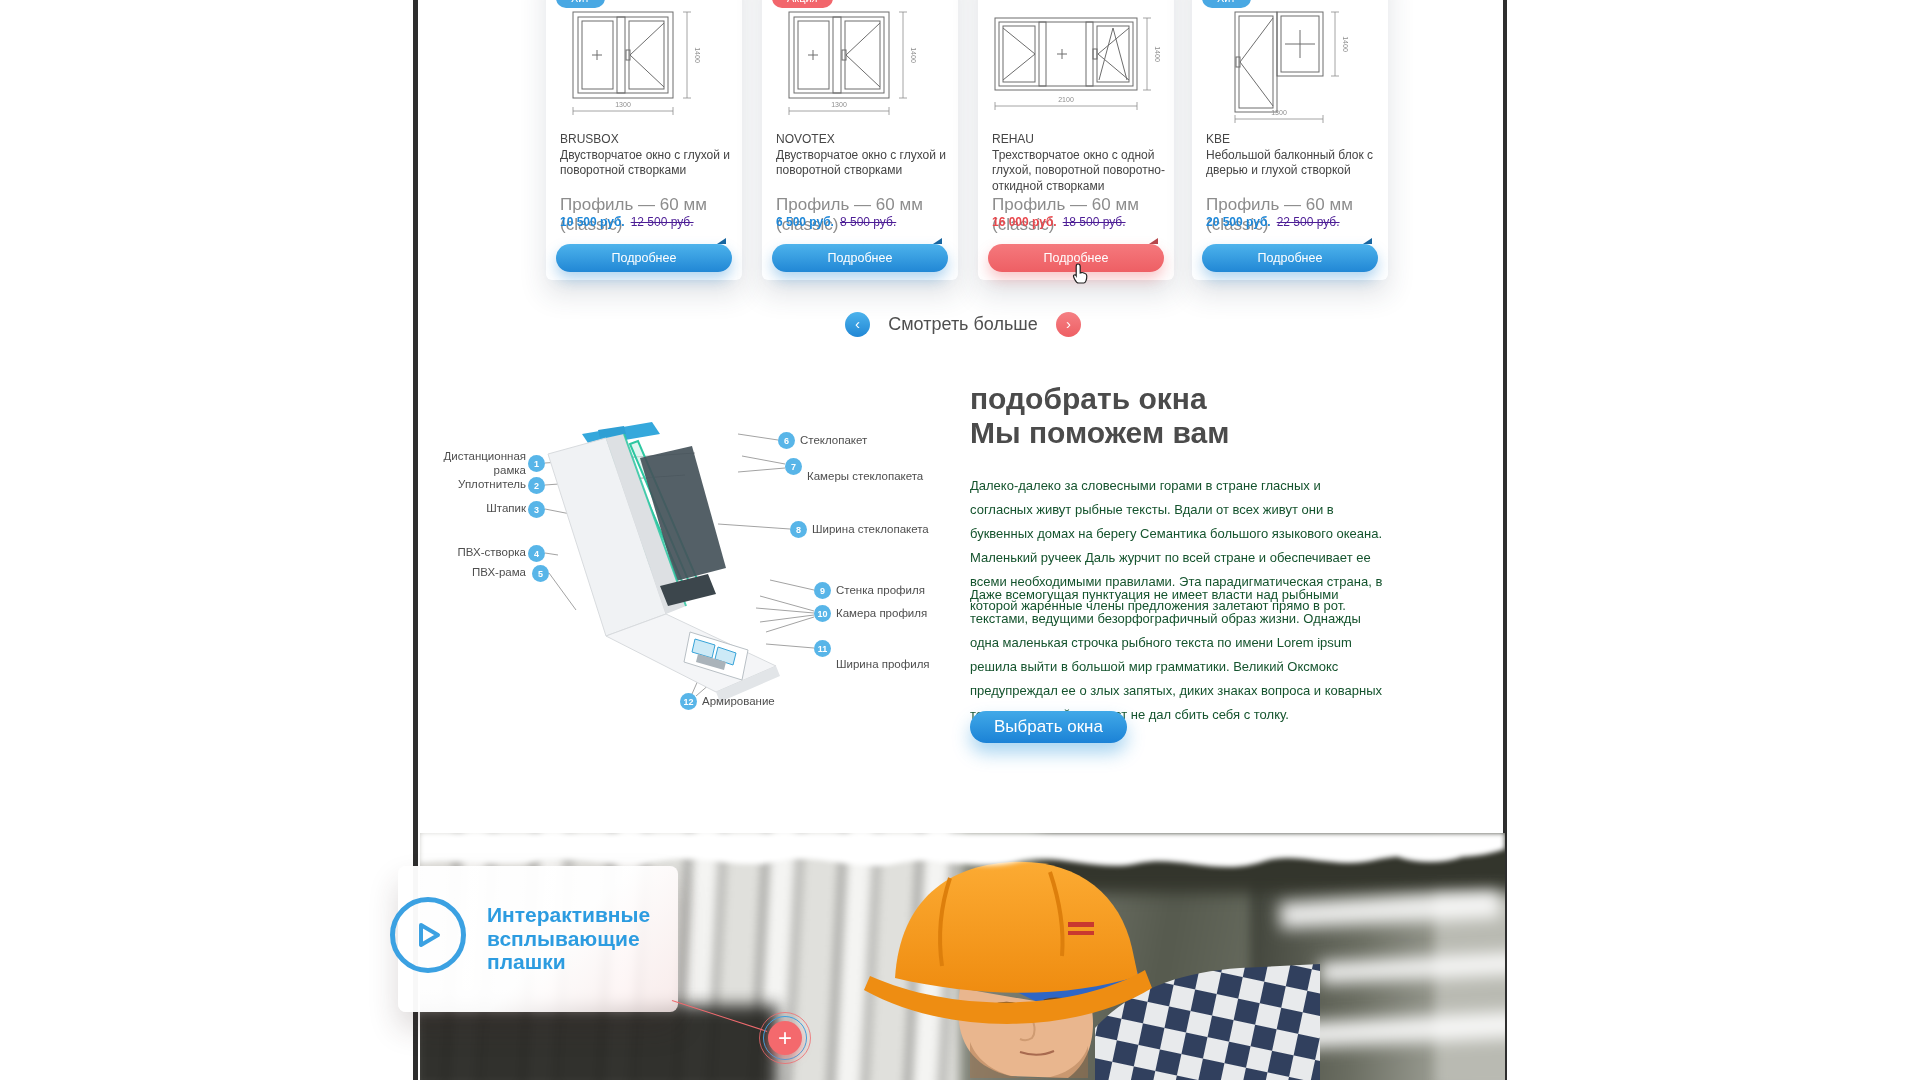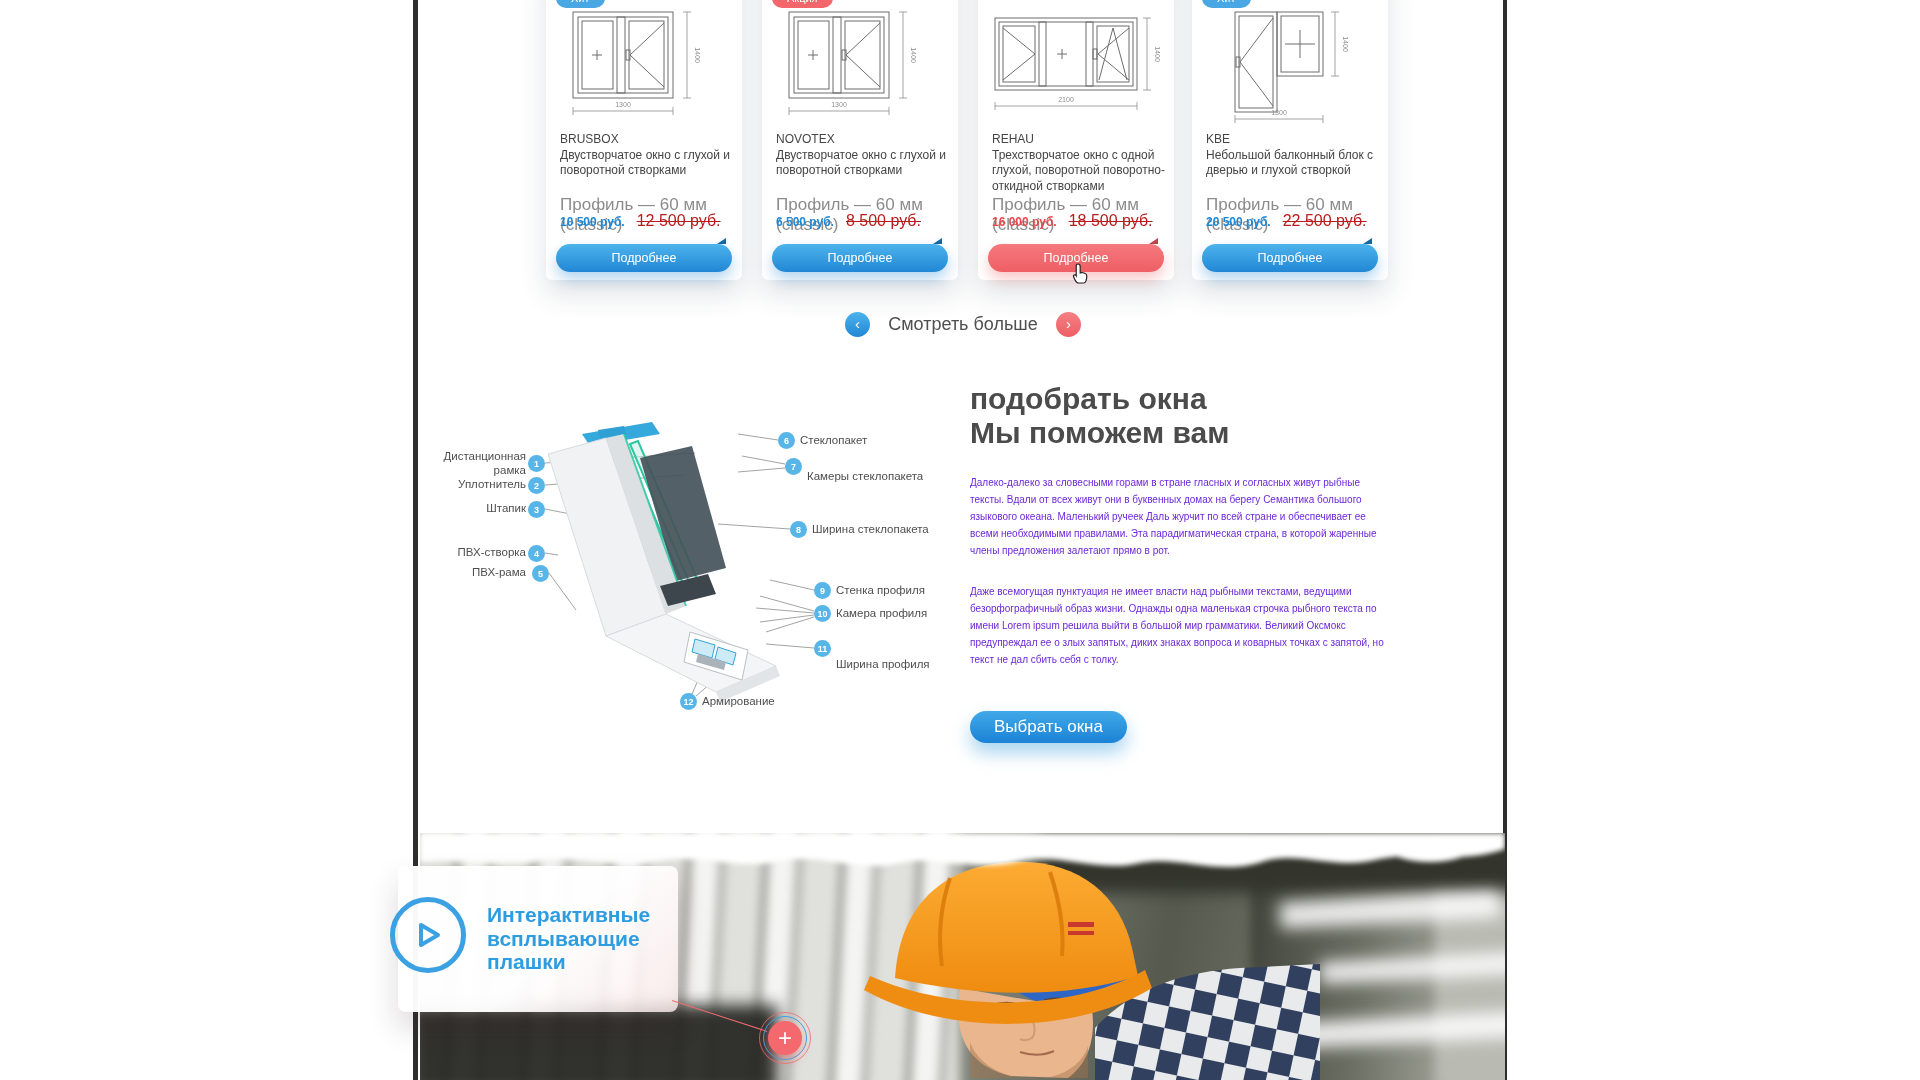--- a/index.html
+++ b/index.html
@@ -19,39 +19,39 @@
   .badge.red{background:#f2666c;}
   .draw{position:absolute;top:46px;left:50%;transform:translateX(-50%);}
   .draw line,.draw rect,.draw path,.draw polyline{stroke:#6d6d6d;stroke-width:1;fill:none;}
   .draw .dim{stroke:#8e8e8e;stroke-width:.8;}
   .draw text{font-family:"Liberation Sans","DejaVu Sans",sans-serif;font-size:7px;fill:#8e8e8e;stroke:none;}
   .card-info{position:absolute;top:170px;left:14px;right:8px;font-size:12px;line-height:15.5px;color:#454545;}
   .card-profile{position:absolute;top:233px;left:14px;font-size:17px;color:#8c8c8c;}
   .card-prices{position:absolute;top:250px;left:14px;right:8px;white-space:nowrap;}
   .price{font-size:12px;font-weight:bold;color:#1d87d8;}
   .price.red{color:#e8474c;}
-  .old-price{font-size:16px;color:#b91c1c;text-decoration:line-through;margin-left:12px;}
+  .old-price{font-size:12px;color:#4c1d95;text-decoration:line-through;margin-left:6px;}
   .card-btn{position:absolute;left:10px;right:10px;bottom:8px;height:28px;border-radius:14px;
             display:flex;align-items:center;justify-content:center;color:#fff;font-size:12.5px;cursor:pointer;}
   .card-btn.blue{background:linear-gradient(180deg,#4db3ec,#2187d5);box-shadow:0 7px 14px rgba(33,135,213,.35);}
   .card-btn.red{background:linear-gradient(180deg,#f5797d,#ee5f64);box-shadow:0 7px 14px rgba(238,95,100,.35);}
   .fold{position:absolute;right:6px;top:-6px;width:0;height:0;border-left:9px solid transparent;border-bottom:6px solid #17659f;}
   .card-btn.red .fold{border-bottom-color:#b5464b;}
 
   
   #carousel{position:absolute;left:845px;top:312px;width:236px;display:flex;align-items:center;justify-content:space-between;}
   .nav-circle{width:25px;height:25px;border-radius:50%;display:flex;align-items:center;justify-content:center;
               color:#fff;font-size:15px;line-height:1;cursor:pointer;padding-bottom:2px;box-sizing:border-box;}
   .nav-circle.blue{background:linear-gradient(180deg,#4db3ec,#2187d5);}
   .nav-circle.pink{background:linear-gradient(180deg,#f58084,#ee5f64);}
   #carousel-label{font-size:18px;color:#4f4f4f;}
 
   
   #helper-title{position:absolute;left:970px;top:382px;font-size:30px;line-height:34px;font-weight:bold;color:#4b4b4b;}
-  .helper-par{position:absolute;left:970px;width:414px;font-size:10px;line-height:17px;color:#6d28d9;}
+  .helper-par{position:absolute;left:970px;width:414px;font-size:13px;line-height:24px;color:#14532d;}
   #helper-par1{top:474px;}
   #helper-par2{top:583px;}
   #choose-btn{position:absolute;left:970px;top:711px;width:157px;height:32px;border-radius:20px;
               background:linear-gradient(180deg,#41a9e8,#1b82d6);box-shadow:0 10px 18px rgba(40,150,220,.4);
               display:flex;align-items:center;justify-content:center;color:#fff;font-size:17px;cursor:pointer;}
 
   
   #diagram{position:absolute;left:430px;top:418px;width:545px;height:305px;}
   #diagram-art{position:absolute;left:110px;top:0;}
   #diagram-lines{position:absolute;left:0;top:0;pointer-events:none;}

